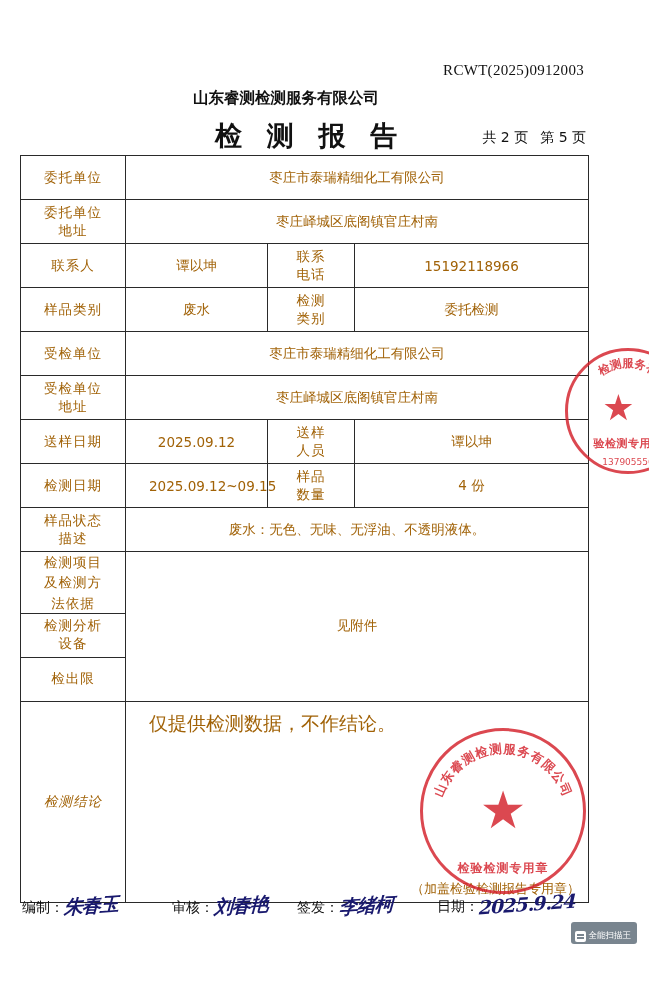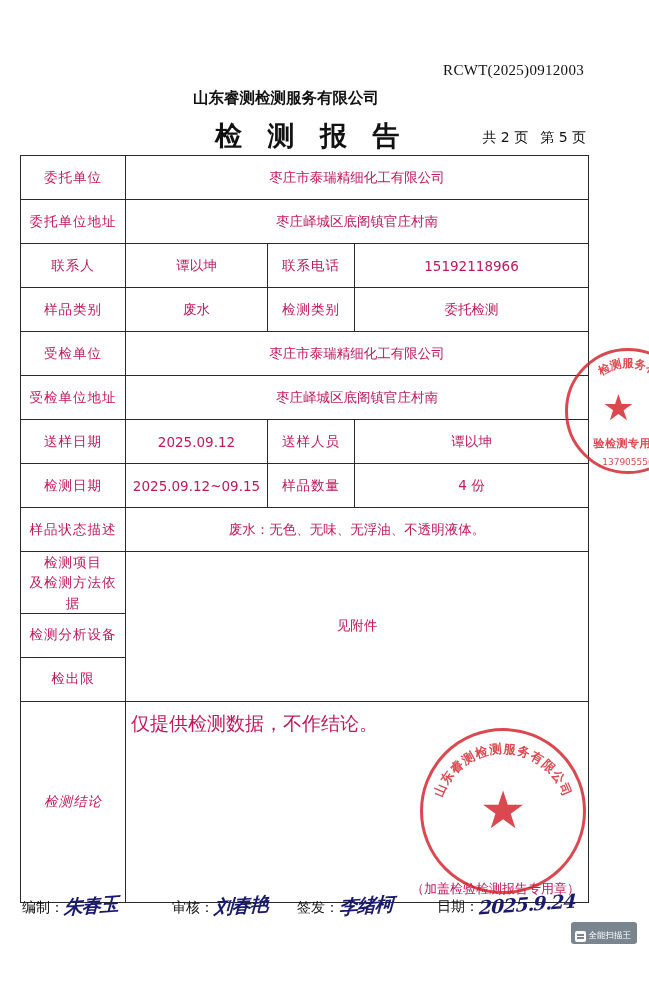--- a/index.html
+++ b/index.html
@@ -39,21 +39,21 @@
     font-weight: 600;
   }
   .report-title {
     position: absolute;
     top: 118px;
     left: 215px;
     font-size: 27px;
     font-weight: bold;
     letter-spacing: 9px;
     color: #111;
-    font-family: Liberation Sans, sans-serif;
+    font-family: Liberation Serif, serif;
   }
   .page-count {
     position: absolute;
     top: 129px;
     right: 63px;
     font-size: 14px;
     color: #111;
     font-family: "DejaVu Sans", sans-serif;
   }
   .page-count span { margin-left: 12px; }
@@ -62,22 +62,22 @@
     position: absolute;
     top: 155px;
     left: 20px;
     width: 568px;
     border-collapse: collapse;
     table-layout: fixed;
   }
   table.main td {
     border: 1px solid #2a2a2a;
     font-size: 13.5px;
-    color: #be185d;
-    padding: 0 5px;
+    color: #a16207;
+    padding: 0 23px;
     font-family: "DejaVu Sans", sans-serif;
   }
   td.lbl {
     text-align: center;
     letter-spacing: 1px;
   }
   td.val {
     text-align: center;
   }
   .r-tall { height: 44px; }
@@ -338,20 +338,21 @@
   <div class="stamp stamp-main">
     <svg class="arc" viewBox="0 0 160 160" width="160" height="160">
       <defs>
         <path id="mainarc" d="M 16,86 A 64,64 0 0 1 144,86" fill="none"></path>
       </defs>
       <text class="arc-text">
         <textPath href="#mainarc" startOffset="50%" text-anchor="middle">山东睿测检测服务有限公司</textPath>
       </text>
     </svg>
     <div class="star">★</div>
+    <div class="bottom-text">检验检测专用章</div>
   </div>
 
   <div class="sig-row">
     <div class="sig-item" style="left:0;">
       <span class="lab">编制：</span><span class="handwriting">朱春玉</span>
     </div>
     <div class="sig-item" style="left:150px;">
       <span class="lab">审核：</span><span class="handwriting">刘春艳</span>
     </div>
     <div class="sig-item" style="left:275px;">

